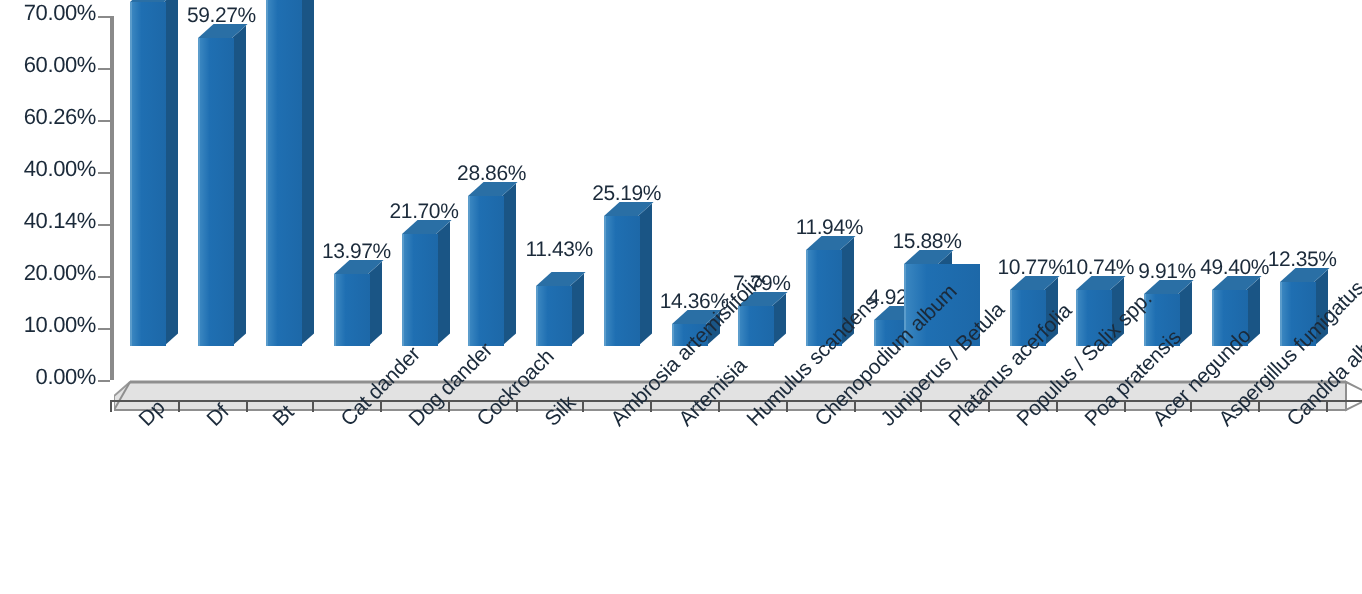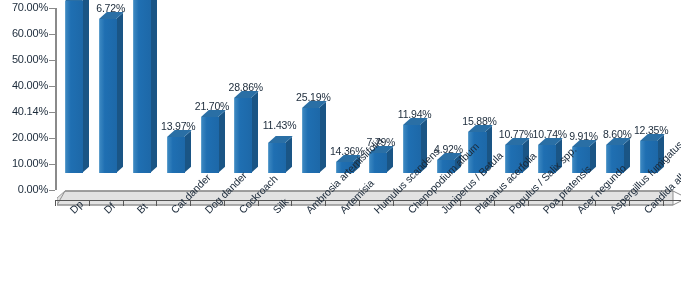--- a/index.html
+++ b/index.html
@@ -143,21 +143,21 @@
 <body>
 
 <div id="chart-root">
 
   <div id="y-axis-labels">
       <div class="y-tick-label" style="top: 184px;">0.00%</div>
       <div class="y-tick-label" style="top: 158px;">10.00%</div>
       <div class="y-tick-label" style="top: 132px;">20.00%</div>
       <div class="y-tick-label" style="top: 106px;">40.14%</div>
       <div class="y-tick-label" style="top: 80px;">40.00%</div>
-      <div class="y-tick-label" style="top: 54px;">50.00%</div>
+      <div class="y-tick-label" style="top: 54px;">60.26%</div>
       <div class="y-tick-label" style="top: 28px;">60.00%</div>
       <div class="y-tick-label" style="top: 2px;">70.00%</div>
     </div>
   <div id="y-axis-line"></div>
 
   <div id="plot-area">
     <svg id="floor" viewBox="0 0 624 200" width="624" height="200" preserveAspectRatio="none">
 
       <polygon points="0,190 8,183 616,183 624,190 616,197 0,197" fill="#e2e2e2" stroke="#9a9a9a" stroke-width="1"></polygon>
       <line x1="8" y1="183" x2="616" y2="183" stroke="#8f8f8f" stroke-width="1.5"></line>
@@ -168,21 +168,21 @@
     <div id="bars-layer">
         <div class="bar-group" style="left: 8.38889px; width: 17px; height: 178.626px;">
           <div class="bar-side" style="left: 17px; height: 171.626px; bottom: 7px;"></div>
           <div class="bar-top" style="left: 0px; width: 17px; bottom: 178.626px;"></div>
           <div class="bar-front" style="height: 171.626px; bottom: 7px;"></div>
         </div>
         <div class="bar-group" style="left: 42.1667px; width: 17px; height: 161.102px;">
           <div class="bar-side" style="left: 17px; height: 154.102px; bottom: 7px;"></div>
           <div class="bar-top" style="left: 0px; width: 17px; bottom: 161.102px;"></div>
           <div class="bar-front" style="height: 154.102px; bottom: 7px;"></div>
-          <div class="bar-label" style="bottom: 166.102px; left: 11.5px;">6.72%</div>
+          <div class="bar-label" style="bottom: 166.102px; left: 11.5px;">59.27%</div>
         </div>
         <div class="bar-group" style="left: 75.9444px; width: 17px; height: 180.108px;">
           <div class="bar-side" style="left: 17px; height: 173.108px; bottom: 7px;"></div>
           <div class="bar-front" style="height: 173.108px; bottom: 7px;"></div>
         </div>
         <div class="bar-group" style="left: 109.722px; width: 17px; height: 43.322px;">
           <div class="bar-side" style="left: 17px; height: 36.322px; bottom: 7px;"></div>
           <div class="bar-top" style="left: 0px; width: 17px; bottom: 43.322px;"></div>
           <div class="bar-front" style="height: 36.322px; bottom: 7px;"></div>
           <div class="bar-label" style="bottom: 48.322px; left: 11.5px;">13.97%</div>
@@ -228,21 +228,21 @@
           <div class="bar-top" style="left: 0px; width: 17px; bottom: 55.1px;"></div>
           <div class="bar-front" style="height: 48.1px; bottom: 7px;"></div>
           <div class="bar-label" style="bottom: 60.1px; left: 11.5px;">11.94%</div>
         </div>
         <div class="bar-group" style="left: 379.944px; width: 17px; height: 19.792px;">
           <div class="bar-side" style="left: 17px; height: 12.792px; bottom: 7px;"></div>
           <div class="bar-top" style="left: 0px; width: 17px; bottom: 19.792px;"></div>
           <div class="bar-front" style="height: 12.792px; bottom: 7px;"></div>
           <div class="bar-label" style="bottom: 24.792px; left: 11.5px;">4.92%</div>
         </div>
-        <div class="bar-group" style="left: 411px; width: 18px; height: 48.288px;">
+        <div class="bar-group" style="left: 395px; width: 37px; height: 48.288px;">
           <div class="bar-side" style="left: 17px; height: 41.288px; bottom: 7px;"></div>
           <div class="bar-top" style="left: 0px; width: 17px; bottom: 48.288px;"></div>
           <div class="bar-front" style="height: 41.288px; bottom: 7px;"></div>
           <div class="bar-label" style="bottom: 53.288px; left: 11.5px;">15.88%</div>
         </div>
         <div class="bar-group" style="left: 447.5px; width: 17px; height: 35.002px;">
           <div class="bar-side" style="left: 17px; height: 28.002px; bottom: 7px;"></div>
           <div class="bar-top" style="left: 0px; width: 17px; bottom: 35.002px;"></div>
           <div class="bar-front" style="height: 28.002px; bottom: 7px;"></div>
           <div class="bar-label" style="bottom: 40.002px; left: 11.5px;">10.77%</div>
@@ -256,21 +256,21 @@
         <div class="bar-group" style="left: 515.056px; width: 17px; height: 32.766px;">
           <div class="bar-side" style="left: 17px; height: 25.766px; bottom: 7px;"></div>
           <div class="bar-top" style="left: 0px; width: 17px; bottom: 32.766px;"></div>
           <div class="bar-front" style="height: 25.766px; bottom: 7px;"></div>
           <div class="bar-label" style="bottom: 37.766px; left: 11.5px;">9.91%</div>
         </div>
         <div class="bar-group" style="left: 548.833px; width: 17px; height: 35.236px;">
           <div class="bar-side" style="left: 17px; height: 28.236px; bottom: 7px;"></div>
           <div class="bar-top" style="left: 0px; width: 17px; bottom: 35.236px;"></div>
           <div class="bar-front" style="height: 28.236px; bottom: 7px;"></div>
-          <div class="bar-label" style="bottom: 40.236px; left: 11.5px;">8.60%</div>
+          <div class="bar-label" style="bottom: 40.236px; left: 11.5px;">49.40%</div>
         </div>
         <div class="bar-group" style="left: 582.611px; width: 17px; height: 39.11px;">
           <div class="bar-side" style="left: 17px; height: 32.11px; bottom: 7px;"></div>
           <div class="bar-top" style="left: 0px; width: 17px; bottom: 39.11px;"></div>
           <div class="bar-front" style="height: 32.11px; bottom: 7px;"></div>
           <div class="bar-label" style="bottom: 44.11px; left: 11.5px;">12.35%</div>
         </div>
       </div>
   </div>
 

